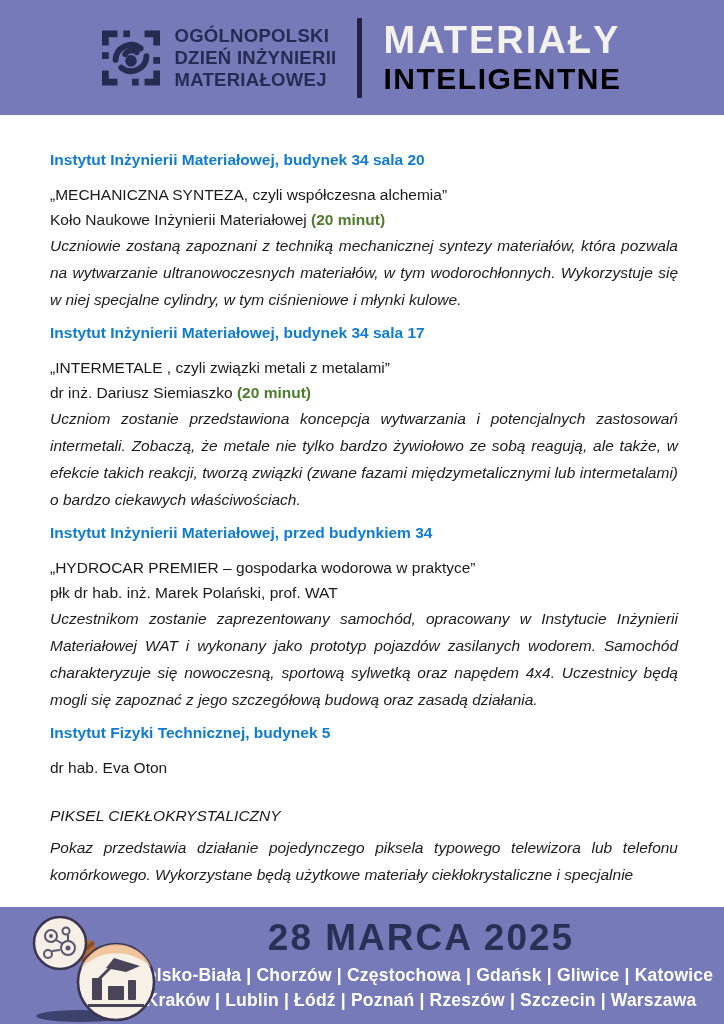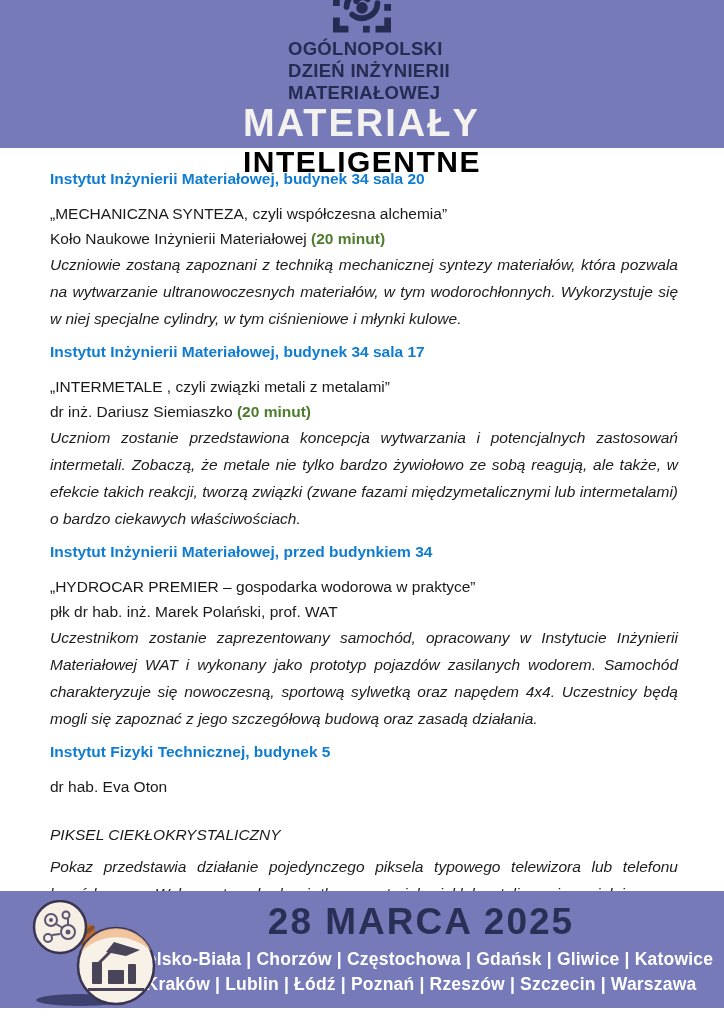--- a/index.html
+++ b/index.html
@@ -5,61 +5,61 @@
   html,body { margin:0; padding:0; background:#e8e8e8; }
   .page {
     position:relative; width:724px; height:1024px; margin:0 auto;
     background:#ffffff; overflow:hidden;
     font-family:"Liberation Sans", sans-serif;
     color:#1a1a1a;
   }
 
   
   .header {
-    height:148px; background:#767ab9;
-    display:flex; align-items:center; justify-content:center;flex-direction:column;
+    height:115px; background:#767ab9;
+    display:flex; align-items:center; justify-content:center;
   }
   .logo-mark { width:58px; height:66px; flex:0 0 auto; }
   .logo-text {
     margin-left:14px;
     color:#262b52; font-weight:bold; font-size:18.5px; line-height:22px;
     letter-spacing:0.3px; white-space:nowrap;
   }
   .header-divider {
     width:5px; height:80px; background:#1f2444; margin:0 22px 0 20px; border-radius:1px;
   }
   .header-title { line-height:1; }
   .header-title .line1 {
     color:#f4f2ee; font-weight:bold; font-size:38px; letter-spacing:2px;
   }
   .header-title .line2 {
     color:#000000; font-weight:bold; font-size:30px; letter-spacing:1.5px; margin-top:5px;
   }
 
   
-  .content { padding:21px 46px 0 50px; }
+  .content { padding:35px 46px 0 50px; }
   .section + .section { margin-top:10px; }
   .institute {
     color:#0f7cd2; font-size:15.5px; font-weight:bold;
     line-height:20px; margin:0 0 12px 0;
   }
   .title { font-size:15.5px; font-weight:normal; line-height:25px; margin:0; }
   .presenter { font-size:15.5px; line-height:25px; margin:0; }
   .duration { color:#4e7c2d; font-weight:bold; }
   .subtitle-caps {
     font-size:15.5px; font-style:italic; line-height:20px; margin:26px 0 8px 0;
   }
   .desc {
     font-size:15.5px; font-style:italic; line-height:27px;
     text-align:justify; margin:0; color:#1c1c1c;
   }
 
   
   .footer {
-    position:absolute; left:0; right:0; bottom:16px; height:117px;
+    position:absolute; left:0; right:0; bottom:0; height:117px;
     background:#767ab9;
   }
   .flask { position:absolute; left:18px; bottom:2px; width:160px; height:106px; }
   .footer-text { margin-left:118px; text-align:center; padding-top:11px; }
   .date {
     color:#2a2f55; font-weight:bold; font-size:37px; letter-spacing:2px; line-height:40px;
   }
   .cities {
     color:#ffffff; font-weight:bold; font-size:17.5px; line-height:25px; letter-spacing:0.2px;
   }

